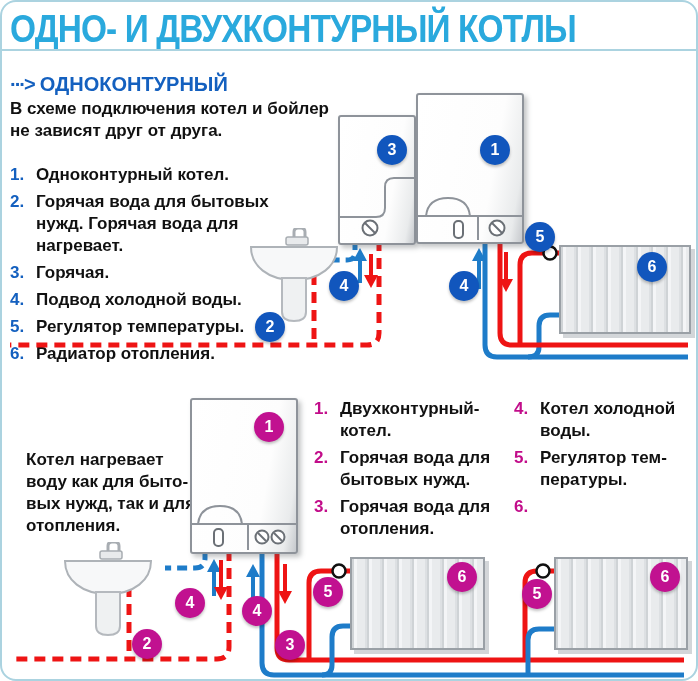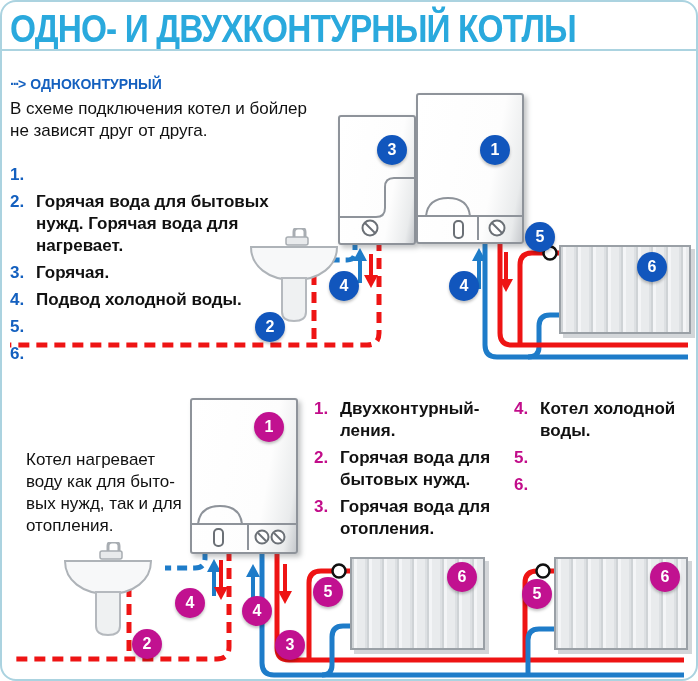--- a/index.html
+++ b/index.html
@@ -7,25 +7,25 @@
     position:relative;width:698px;height:681px;box-sizing:border-box;
     border:2px solid #abd3e0;border-radius:16px;background:#fff;overflow:hidden;
     font-family:"Liberation Sans",sans-serif;color:#151515;
   }
   .title{
     position:absolute;left:8px;top:6px;white-space:nowrap;
     font-size:38px;font-weight:bold;color:#2aa9dd;letter-spacing:-1px;
     transform:scaleX(.88);transform-origin:left center;
   }
   .title-rule{position:absolute;left:0;right:0;top:47px;height:2px;background:#abd3e0;}
-  .sec-header{position:absolute;font-size:14px;font-weight:bold;line-height:24px;white-space:pre-line;}
+  .sec-header{position:absolute;font-size:20px;font-weight:bold;line-height:24px;white-space:pre-line;}
   .sec-header .arrow{font-weight:bold;letter-spacing:-2px;margin-right:6px;}
   .h-blue{color:#1460bf;}
   .h-mag{color:#c20d8a;}
-  .intro{position:absolute;font-size:17px;line-height:22px;font-weight:400;white-space:pre-line;color:#111;}
+  .intro{position:absolute;font-size:17px;line-height:22px;font-weight:700;white-space:pre-line;color:#111;}
   .list{position:absolute;}
   .li{display:flex;margin-bottom:5px;}
   .li .num{width:26px;flex:0 0 26px;font-size:17px;line-height:22px;font-weight:bold;}
   .li .txt{font-size:17px;line-height:22px;font-weight:600;white-space:pre-line;color:#111;}
   .n-blue{color:#1460bf;}
   .n-mag{color:#c20d8a;}
   .badge{
     position:absolute;width:30px;height:30px;border-radius:50%;z-index:30;
     display:flex;align-items:center;justify-content:center;
     color:#fff;font-size:16px;font-weight:bold;
@@ -64,72 +64,77 @@
 
   <div class="title">ОДНО- И ДВУХКОНТУРНЫЙ КОТЛЫ</div>
   <div class="title-rule"></div>
 
   <div class="sec-header h-blue" style="left:8px;top:70px;"><span class="arrow">···&gt;</span><span>ОДНОКОНТУРНЫЙ</span></div>
   <div class="intro" style="left:8px;top:96px;width:320px;">В схеме подключения котел и бойлер
 не зависят друг от друга.</div>
   <div class="list" style="left:8px;top:162px;width:300px;">
     <div class="li">
         <span class="num n-blue">1.</span>
+        <span class="txt">Одноконтурный котел.</span>
       </div>
     <div class="li">
         <span class="num n-blue">2.</span>
         <span class="txt">Горячая вода для бытовых
 нужд. Горячая вода для
 нагревает.</span>
       </div>
     <div class="li">
         <span class="num n-blue">3.</span>
         <span class="txt">Горячая.</span>
       </div>
     <div class="li">
         <span class="num n-blue">4.</span>
         <span class="txt">Подвод холодной воды.</span>
       </div>
     <div class="li">
         <span class="num n-blue">5.</span>
+        <span class="txt">Регулятор температуры.</span>
       </div>
     <div class="li">
         <span class="num n-blue">6.</span>
+        <span class="txt">Радиатор отопления.</span>
       </div>
   </div>
 
   <div class="intro" style="left:24px;top:447px;width:175px;">Котел нагревает
 воду как для быто-
 вых нужд, так и для
 отопления.</div>
   <div class="list" style="left:312px;top:396px;width:195px;">
     <div class="li">
         <span class="num n-mag">1.</span>
         <span class="txt">Двухконтурный-
-ления.</span>
+котел.</span>
       </div>
     <div class="li">
         <span class="num n-mag">2.</span>
         <span class="txt">Горячая вода для
 бытовых нужд.</span>
       </div>
     <div class="li">
         <span class="num n-mag">3.</span>
         <span class="txt">Горячая вода для
 отопления.</span>
       </div>
   </div>
   <div class="list" style="left:512px;top:396px;width:180px;">
     <div class="li">
         <span class="num n-mag">4.</span>
         <span class="txt">Котел холодной
 воды.</span>
       </div>
     <div class="li">
         <span class="num n-mag">5.</span>
+        <span class="txt">Регулятор тем-
+пературы.</span>
       </div>
     <div class="li">
         <span class="num n-mag">6.</span>
       </div>
   </div>
 
   <svg class="pipes" width="698" height="681" viewBox="0 0 698 681">
 
     <path class="pb" d="M483,238 V343 Q483,355 495,355 H686"></path>
     <path class="pb" d="M557,313 H548 Q537,313 537,324 V345 Q537,355 526,355"></path>

